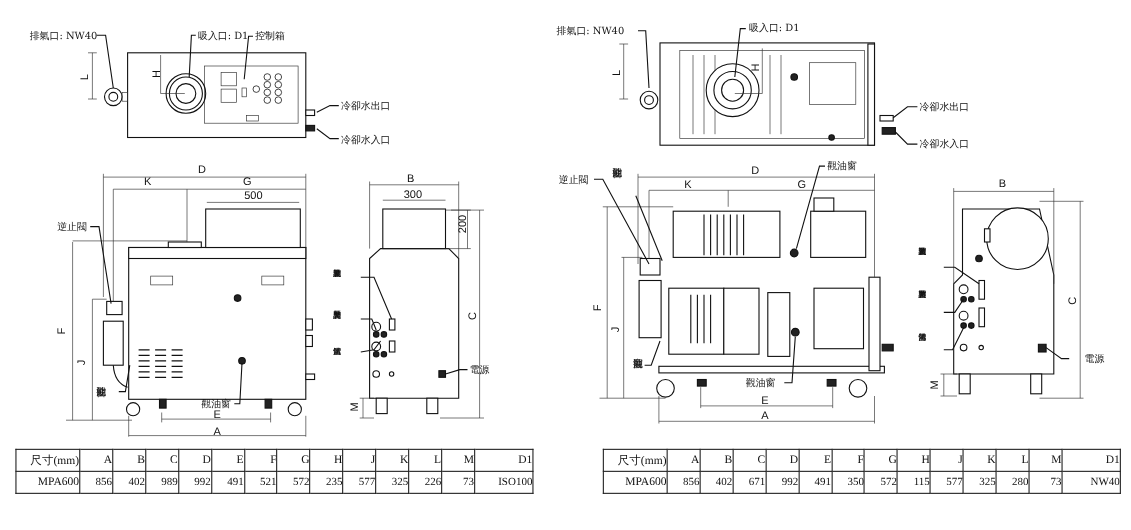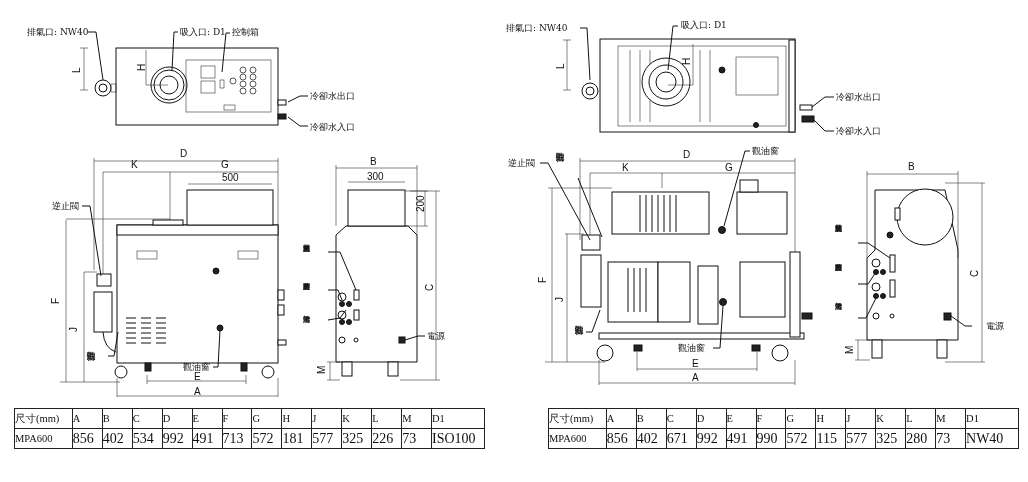--- a/index.html
+++ b/index.html
@@ -5,23 +5,23 @@
   html,body{margin:0;padding:0;background:#fff;}
   body{width:1028px;height:482px;position:relative;overflow:hidden;font-family:"DejaVu Sans",sans-serif;color:#111;}
   svg{position:absolute;left:0;top:0;}
   .lbl{font-family:"DejaVu Serif",serif;font-size:9px;fill:#111;}
   .dim{font-family:"Liberation Sans",sans-serif;font-size:10px;fill:#111;}
   .ln{stroke:#111;fill:none;stroke-width:1;}
   .thin{stroke:#333;fill:none;stroke-width:0.6;}
   .box{stroke:#111;fill:#fff;stroke-width:1;}
   .dark{fill:#222;stroke:#111;}
   table.spec{position:absolute;border-collapse:collapse;font-family:"Liberation Serif",serif;font-size:10px;}
-  table.spec td{border:1px solid #222;text-align:left;height:19px;padding:0;}
+  table.spec td{border:1px solid #222;text-align:right;height:19px;padding:0;}
   table.spec tr.hdr td{font-size:10.5px;}
-  table.spec tr.val td{font-size:14px;}
+  table.spec tr.val td{font-size:10px;}
 </style>
 </head>
 <body>
 
 <svg width="1028" height="482" viewBox="0 0 1028 482">
 
   <g>
     <rect class="box" x="116" y="48" width="162" height="77"></rect>
     <rect class="thin" x="186" y="60" width="85" height="52"></rect>
     <rect class="thin" x="201" y="66" width="14" height="12"></rect>
@@ -294,26 +294,26 @@
     <td>J</td>
     <td>K</td>
     <td>L</td>
     <td>M</td>
     <td>D1</td>
   </tr>
   <tr class="val">
     <td style="font-size:10.5px">MPA600</td>
     <td>856</td>
     <td>402</td>
-    <td>534</td>
+    <td>989</td>
     <td>992</td>
     <td>491</td>
-    <td>713</td>
+    <td>521</td>
     <td>572</td>
-    <td>181</td>
+    <td>235</td>
     <td>577</td>
     <td>325</td>
     <td>226</td>
     <td>73</td>
     <td>ISO100</td>
   </tr>
 </tbody>
   </table>
 
 <table class="spec" style="left:548px;top:408px;width:471px;">
@@ -339,21 +339,21 @@
     <td>M</td>
     <td>D1</td>
   </tr>
   <tr class="val">
     <td style="font-size:10.5px">MPA600</td>
     <td>856</td>
     <td>402</td>
     <td>671</td>
     <td>992</td>
     <td>491</td>
-    <td>990</td>
+    <td>350</td>
     <td>572</td>
     <td>115</td>
     <td>577</td>
     <td>325</td>
     <td>280</td>
     <td>73</td>
     <td>NW40</td>
   </tr>
 </tbody>
   </table>

